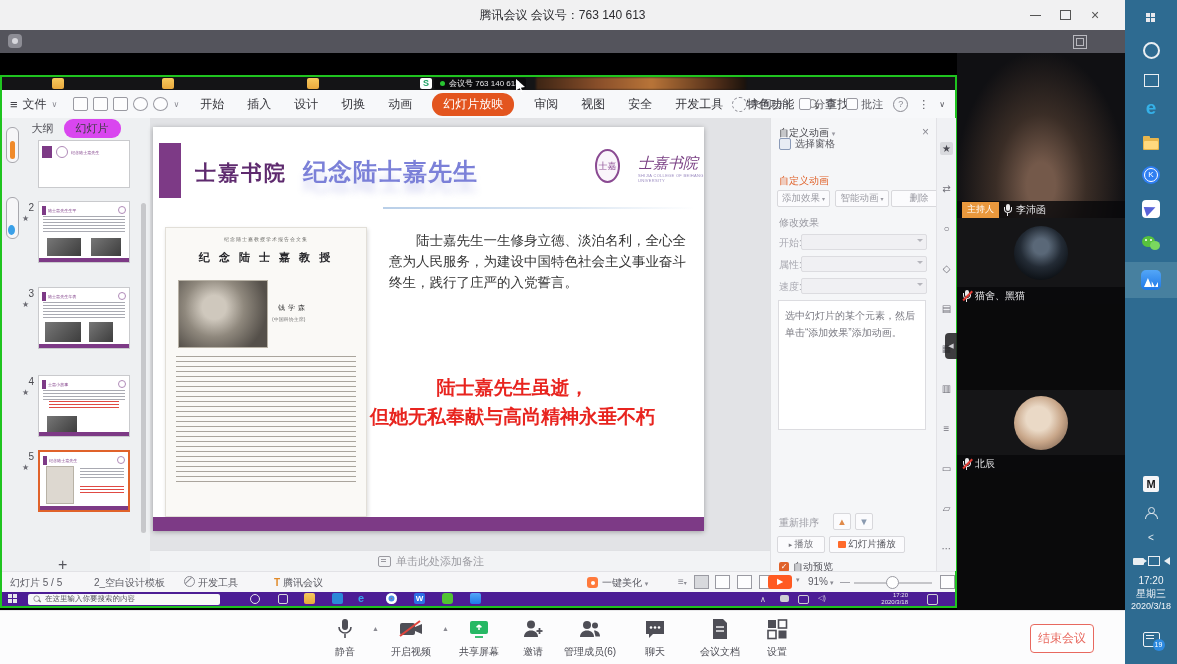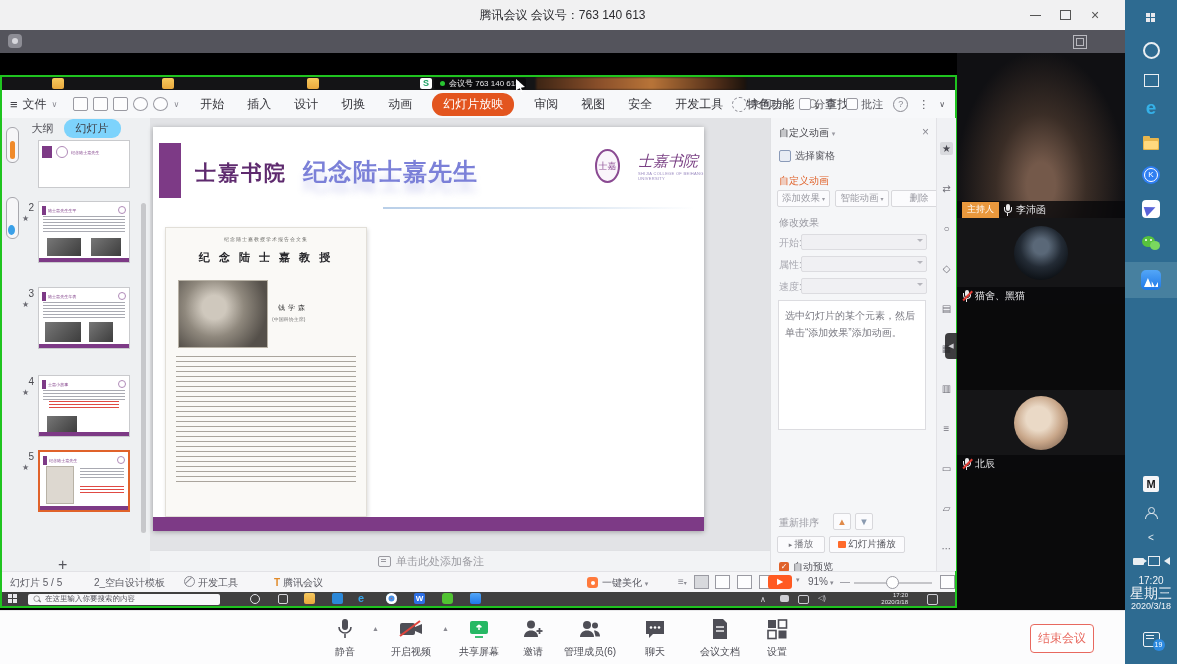--- a/index.html
+++ b/index.html
@@ -45,21 +45,21 @@
   .tab{padding:3px 0;margin:0 9px;font-size:12px;color:#34343a;}
   .tab.active{background:#e3551f;color:#fff;border-radius:11px;padding:3px 11px;margin:0 6px;}
   .mag{position:relative;width:10px;height:10px;}
   .mag i{position:absolute;left:0;top:0;width:7px;height:7px;border:1.5px solid #777;border-radius:50%;}
   .mag b{position:absolute;left:7px;top:7px;width:4px;height:1.5px;background:#777;transform:rotate(45deg);}
   .qhelp{width:13px;height:13px;border:1px solid #8a8a92;border-radius:50%;font-size:9px;line-height:13px;text-align:center;color:#8a8a92;}
 
   
   #lpanel{left:0;top:28px;width:148px;height:453px;background:#eef0f2;border-right:1px solid #dfe0e3;}
   .ptab{font-size:11px;color:#55555c;}
-  .ptab.pill{background:#7dd3fc;border-radius:9px;padding:2px 12px;color:#3c3c42;}
+  .ptab.pill{background:#d946ef;border-radius:9px;padding:2px 12px;color:#3c3c42;}
   .thumb{position:absolute;left:36px;width:92px;height:62px;background:#fff;border:1px solid #c9cacd;box-sizing:border-box;overflow:hidden;}
   .thumb.sel{border:2px solid #e0622a;}
   .th-head{display:flex;align-items:center;height:10px;margin:3px 3px 1px 3px;}
   .th-block{width:4px;height:9px;background:#7d3a86;margin-right:2px;}
   .th-title{font-size:4.5px;color:#7d3a86;transform:scale(.9);transform-origin:left;}
   .th-logo{margin-left:auto;width:6px;height:6px;border-radius:50%;border:1px solid #b08ab8;}
   .th-lines{margin:1px 4px;background:repeating-linear-gradient(#a9aab2 0 1px,transparent 1px 3px);}
   .th-photo{position:absolute;background:linear-gradient(135deg,#777,#3d3d3d);}
   .th-bar{position:absolute;left:0;right:0;bottom:0;height:4px;background:#7d3a86;}
   .th-red{margin:1px 10px;background:repeating-linear-gradient(#e04a44 0 1px,transparent 1px 3px);}
@@ -68,21 +68,21 @@
   .thermo{position:absolute;left:4px;width:11px;border:1px solid #a8a8ae;border-radius:6px;background:#f6f6f8;}
   .thermo .fill{position:absolute;left:3px;right:3px;bottom:3px;border-radius:3px;}
   #vscroll{position:absolute;left:139px;top:85px;width:5px;height:330px;background:#c7c8cb;border-radius:3px;}
 
   
   #canvas{left:148px;top:28px;width:620px;height:432px;background:#e2e3e6;}
   #slide{position:absolute;left:3px;top:9px;width:551px;height:404px;background:#fff;box-shadow:0 1px 5px rgba(0,0,0,.3);overflow:hidden;}
   .s-block{position:absolute;left:6px;top:16px;width:22px;height:55px;background:#7d3a86;}
   .s-brand{position:absolute;left:42px;top:32px;font-size:21px;font-weight:bold;color:#5e2a6e;letter-spacing:2px;}
   .s-title{position:absolute;left:150px;top:29px;font-size:24px;font-weight:bold;color:#7b80d8;letter-spacing:1px;text-shadow:0 10px 6px rgba(123,128,216,.25);}
-  .s-logo{position:absolute;left:442px;top:22px;display:flex;align-items:center;gap:18px;}
+  .s-logo{position:absolute;left:442px;top:22px;display:flex;align-items:flex-end;gap:18px;}
   .seal{width:30px;height:30px;border:2px solid #8a4a92;border-radius:50%;color:#8a4a92;font-size:9px;display:flex;align-items:center;justify-content:center;background:#faf5fb;}
   .s-logo .nm{font-size:15px;color:#7a4084;font-family:"Liberation Serif","DejaVu Serif",serif;font-style:italic;}
   .s-logo .cap{font-size:4px;color:#9a8ac0;letter-spacing:.3px;}
   .s-div{position:absolute;left:230px;top:80px;width:312px;height:2px;background:linear-gradient(90deg,#b9cfe8,#dbe6f2 60%,transparent);}
   .book{position:absolute;left:12px;top:100px;width:200px;height:288px;background:#faf9f6;border:1px solid #e2dfd8;box-shadow:1px 2px 4px rgba(0,0,0,.15);}
   .bk-head{margin-top:8px;text-align:center;font-size:5px;color:#6a6a66;letter-spacing:1px;}
   .bk-title{margin-top:8px;text-align:center;font-size:11px;font-weight:bold;color:#26262a;letter-spacing:3px;}
   .bk-photo{position:absolute;left:12px;top:52px;width:88px;height:66px;background:
       radial-gradient(circle at 40% 40%, #cfc8bd 0 18%, #8f887d 45%, #55504a 80%);border:1px solid #b8b2a6;}
   .bk-author{position:absolute;left:112px;top:75px;font-size:7px;color:#444;letter-spacing:3px;}
@@ -120,21 +120,21 @@
   .ap-hint{position:absolute;left:7px;top:167px;width:148px;height:130px;background:#fff;border:1px solid #dcdce0;padding:6px;box-sizing:border-box;color:#7a7a82;line-height:1.7;white-space:normal;}
   .chk{display:inline-block;width:10px;height:10px;background:#e0622a;border-radius:2px;color:#fff;font-size:8px;line-height:10px;text-align:center;vertical-align:-1px;margin-right:4px;}
   .orange{color:#e0622a;}
 
   
   #rstrip{left:934px;top:28px;width:19px;height:453px;background:#f0f1f4;border-left:1px solid #e2e2e6;}
   .rs{position:absolute;left:3px;width:13px;height:13px;color:#72727a;font-size:10px;line-height:13px;text-align:center;}
   .rs.on{background:#d9dade;border-radius:2px;color:#4a4a52;}
 
   
-  #dtask{left:0;top:515px;width:953px;height:14px;background:#404040;}
+  #dtask{left:0;top:515px;width:953px;height:14px;background:#4c1d95;}
   .win4{position:relative;width:10px;height:10px;}
   .win4 i{position:absolute;width:4px;height:4px;background:#e8e8ec;}
   .win4 i:nth-child(2){left:5px;}
   .win4 i:nth-child(3){top:5px;}
   .win4 i:nth-child(4){left:5px;top:5px;}
   #dsearch{position:absolute;left:26px;top:1.5px;width:192px;height:11px;background:#f7f7f9;border-radius:2px;display:flex;align-items:center;padding-left:4px;box-sizing:border-box;}
   #dsearch .ph{font-size:7.5px;color:#55555c;margin-left:3px;}
   .tico{position:absolute;top:1px;width:11px;height:11px;border-radius:2px;}
   .tray-txt{position:absolute;color:#e8e8ec;font-size:6px;line-height:7px;text-align:right;}
 
@@ -385,39 +385,42 @@
 
           <div class="book">
             <div class="bk-head">纪念陆士嘉教授学术报告会文集</div>
             <div class="bk-title">纪 念 陆 士 嘉 教 授</div>
             <div class="bk-photo"></div>
             <div class="bk-author">钱学森</div>
             <div class="bk-author2">(中国科协主席)</div>
             <div class="bk-body"></div>
           </div>
 
+          <div class="s-par">陆士嘉先生一生修身立德、淡泊名利，全心全意为人民服务，为建设中国特色社会主义事业奋斗终生，践行了庄严的入党誓言。</div>
           <div class="s-red">
+            <span style="display:block;">陆士嘉先生虽逝，</span>
+            <span style="display:block;">但她无私奉献与高尚精神永垂不朽</span>
           </div>
           <span class="s-bot"></span>
         </div>
       </div>
 
       <div id="notes" class="abs">
         <span class="note-ico">
             <i></i>
           </span>
         <span>单击此处添加备注</span>
       </div>
 
       <div id="apane" class="abs">
         <span class="t" style="left:8px;top:8px;color:#44444a;">
           <span>自定义动画</span> <span style="font-size:7px;color:#9a9aa2;">▾</span>
         </span>
         <span class="t" style="right:8px;top:7px;color:#8a8a92;font-size:12px;">×</span>
-        <span class="t flex" style="left:8px;top:31px;gap:4px;">
+        <span class="t flex" style="left:8px;top:19px;gap:4px;">
           <span class="qico" style="width:10px;height:10px;background:#e8ecf4;border-color:#8a9ab8;"></span>
           <span>选择窗格</span>
         </span>
         <span class="t orange" style="left:8px;top:56px;">自定义动画</span>
 
         <span class="ap-btn" style="left:6px;top:72px;width:53px;">
           <span>添加效果</span>
             <span style="font-size:6px;">▾</span>
         </span>
         <span class="ap-btn" style="left:64px;top:72px;width:54px;">
@@ -727,21 +730,21 @@
     <span class="rb" style="top:552px;height:18px;gap:4px;">
       <span class="minicam">
           <i></i>
         </span>
       <span class="minimon"></span>
       <span class="minispk"></span>
     </span>
     <div class="rb rb-time" style="top:572px;height:42px;">
       <span>
         <span style="display:block;">17:20</span>
-        <span style="display:block;font-size:14px;">星期三</span>
+        <span style="display:block;font-size:10px;">星期三</span>
         <span style="display:block;font-size:9px;">2020/3/18</span>
       </span>
     </div>
     <span class="rb" style="top:626px;height:26px;">
       <span class="notif">
           <i></i>
           <b>19</b>
         </span>
     </span>
   </div>

